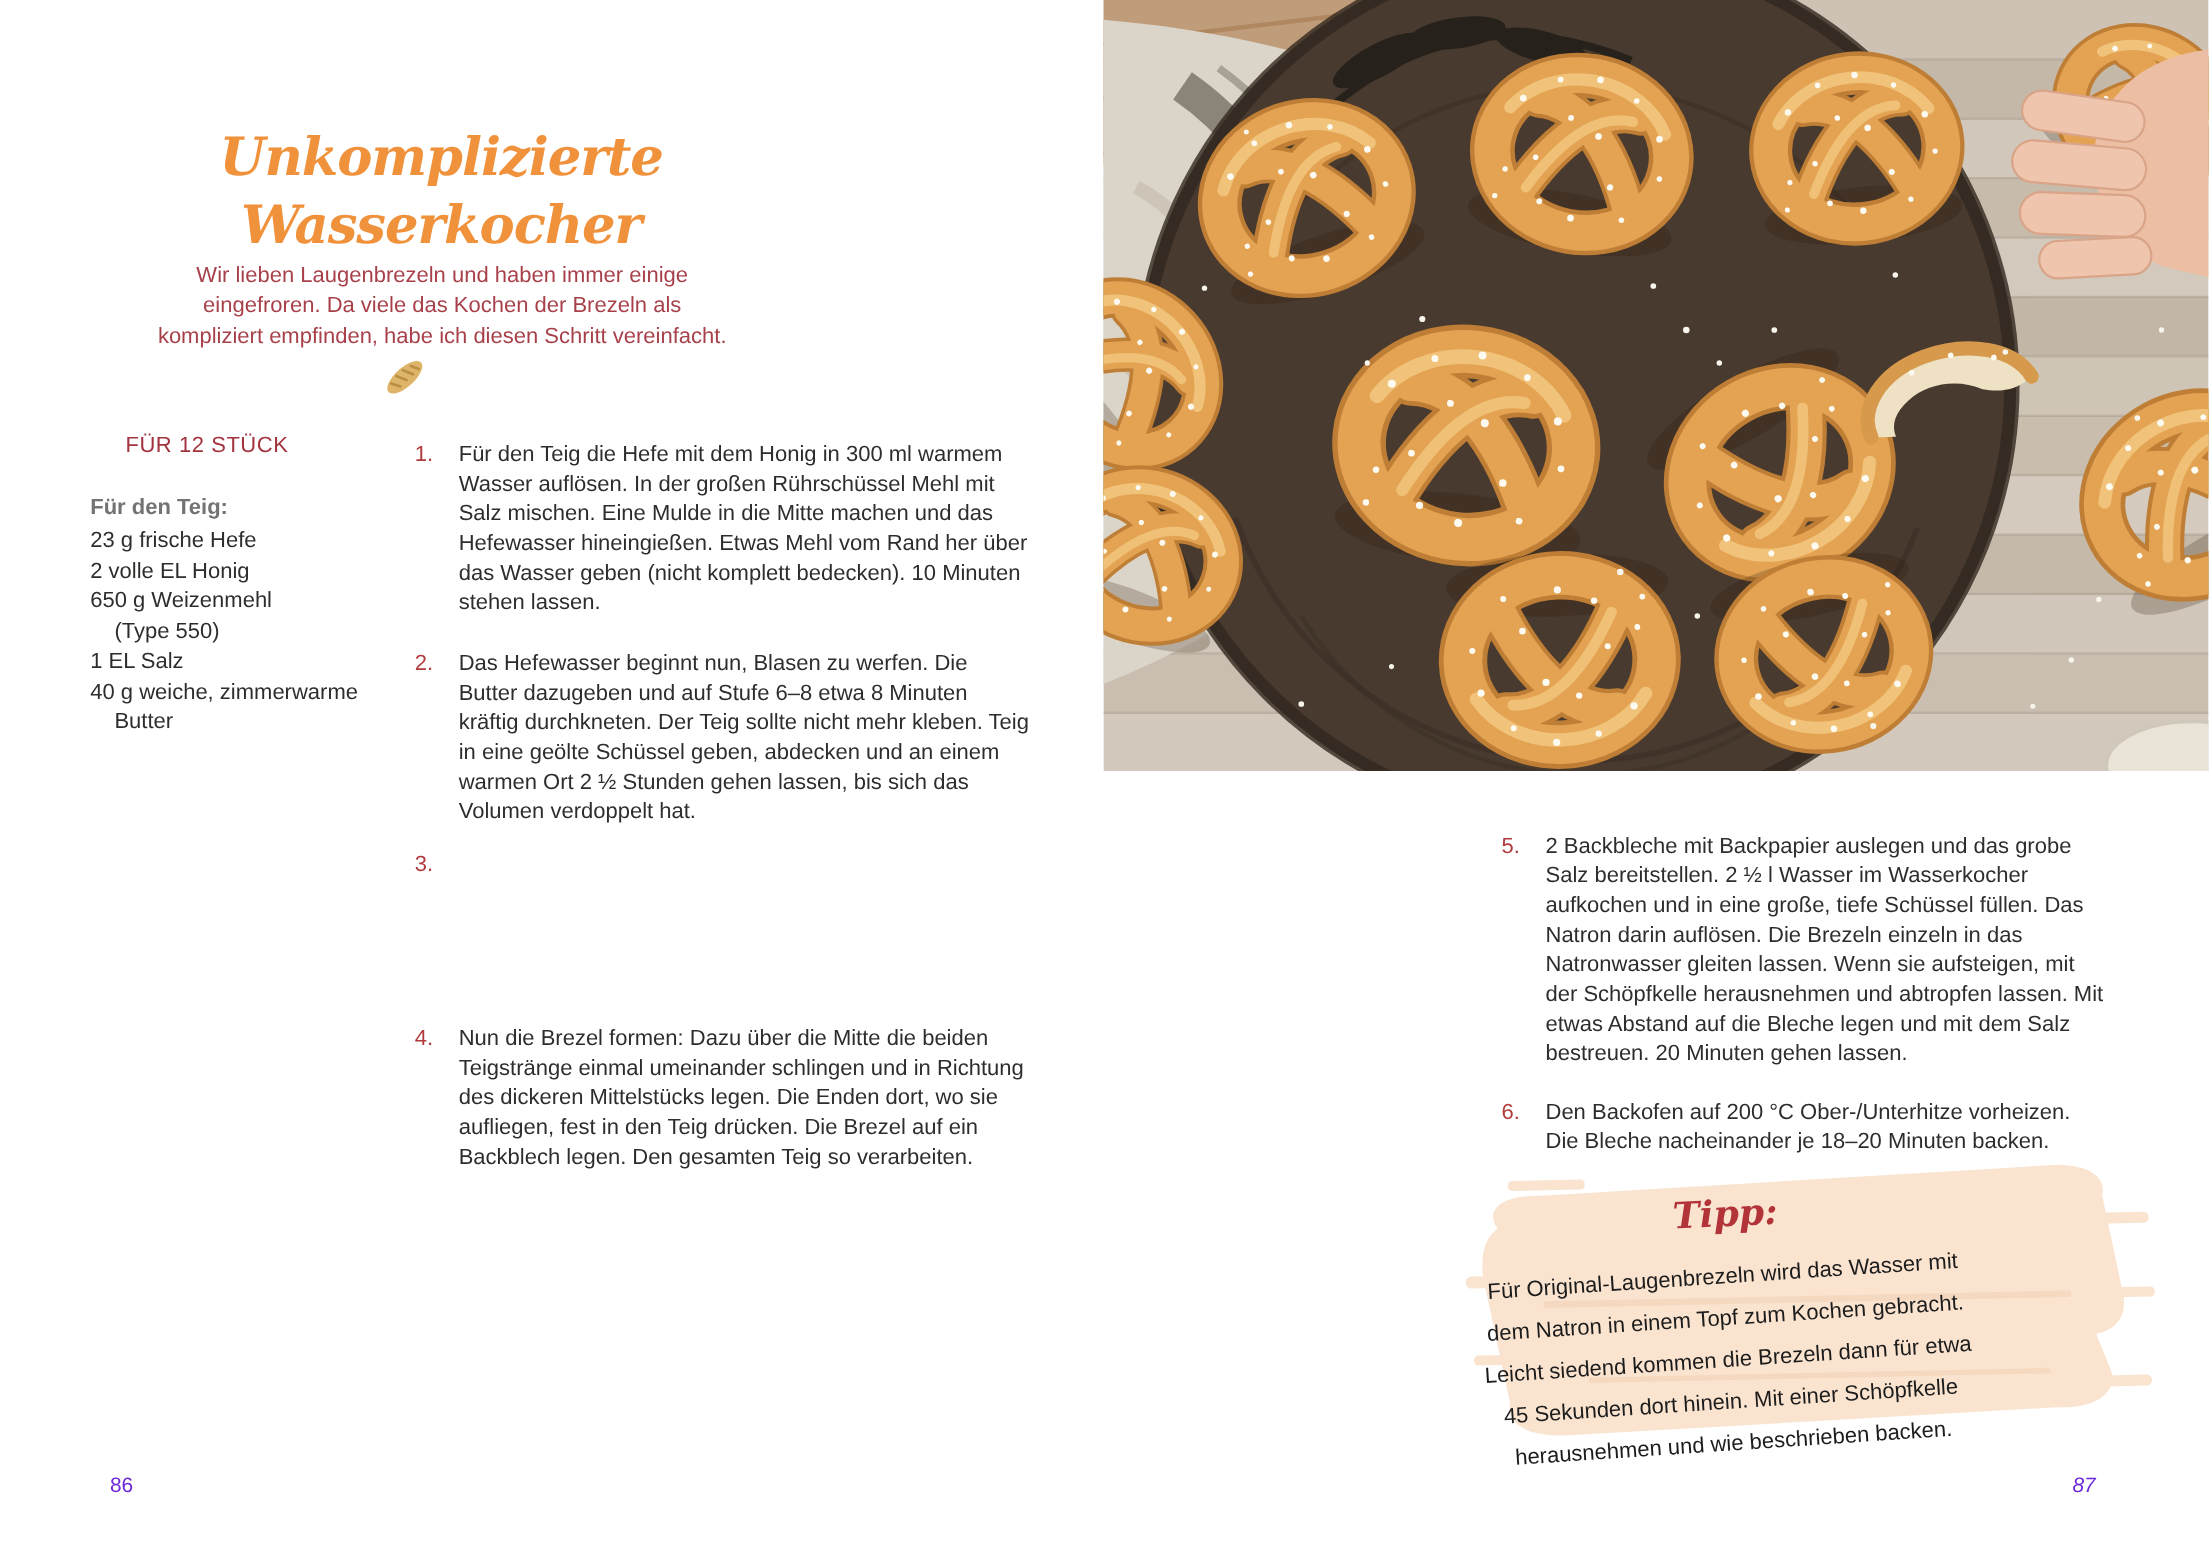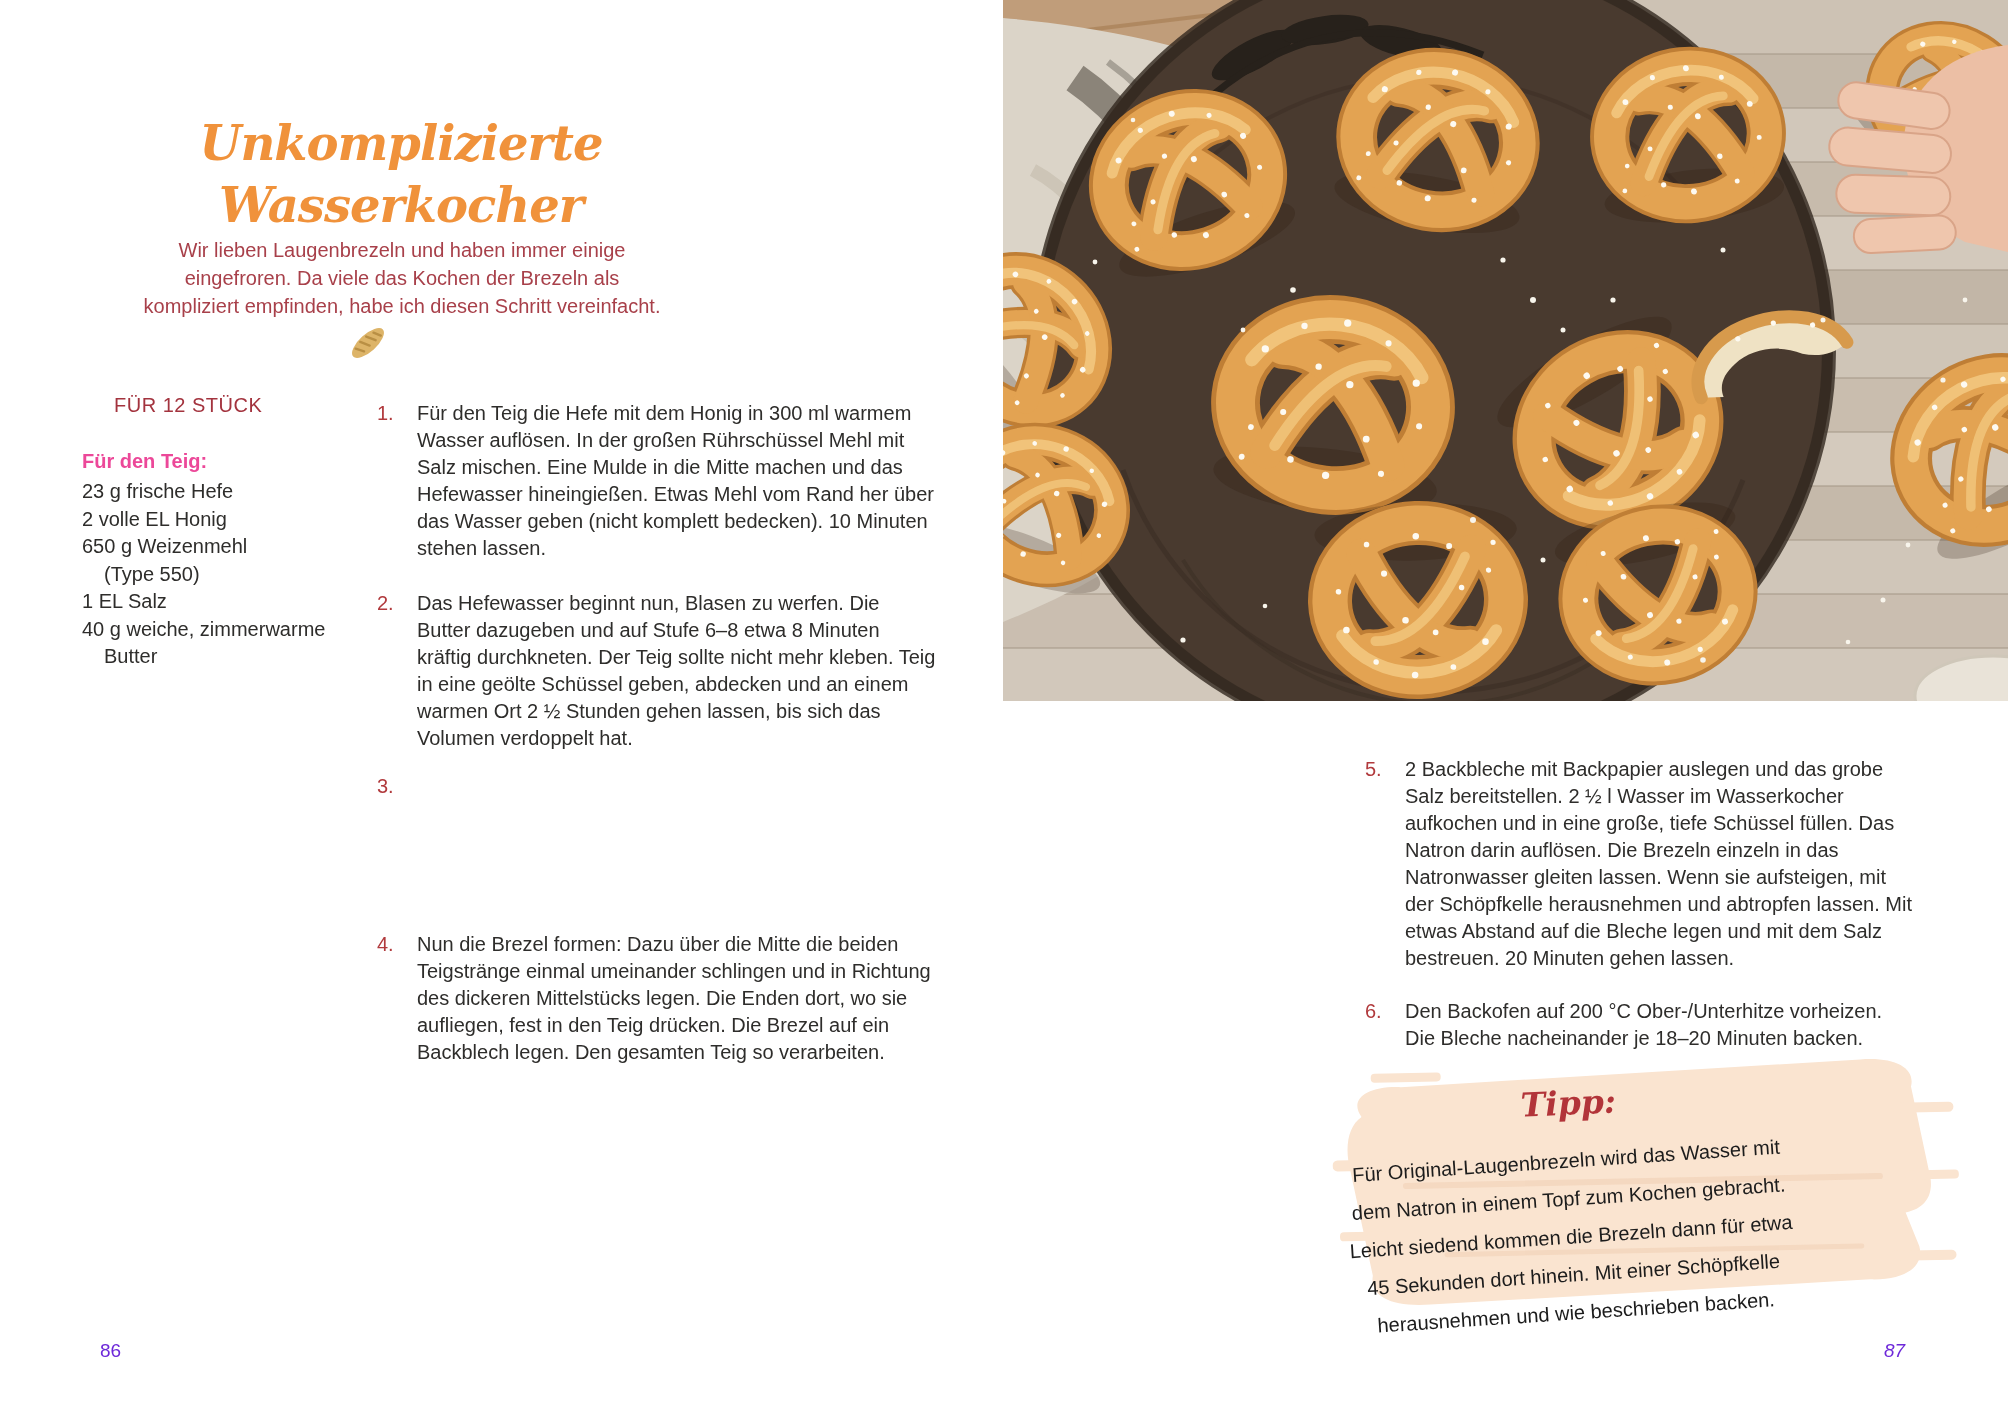--- a/index.html
+++ b/index.html
@@ -20,21 +20,21 @@
   }
   .divider { position:absolute; left:342px; top:318px; width:52px; height:50px; }
 
   .yield {
     position:absolute; left:82px; top:394px;
     font-size:20px; font-weight:normal; letter-spacing:0.5px; color:#A3333E;margin-left:32px;
   }
   .ing-group { position:absolute; left:82px; width:290px; font-size:20px; }
   .ing-group.g1 { top:446px; }
   .ing-group.g2 { top:704px; }
-  .ing-head { color:#ec4899; font-weight:bold; font-size:20px; line-height:30px; margin-bottom:2px; }
+  .ing-head { color:#737373; font-weight:bold; font-size:20px; line-height:30px; margin-bottom:2px; }
   .ing-line { line-height:27.5px; }
   .ing-line.indent { padding-left:22px; }
 
   .step { position:absolute; padding-left:40px; font-size:20px; line-height:27px; color:#2e2d2b; }
   .step .num { position:absolute; left:0; top:0; color:#B13A3D; }
   .s1 { left:377px; top:400px; width:560px; }
   .s2 { left:377px; top:590px; width:560px; }
   .s3 { left:377px; top:773px; width:560px; }
   .s4 { left:377px; top:931px; width:560px; }
   .s5 { left:1365px; top:756px; width:548px; }

